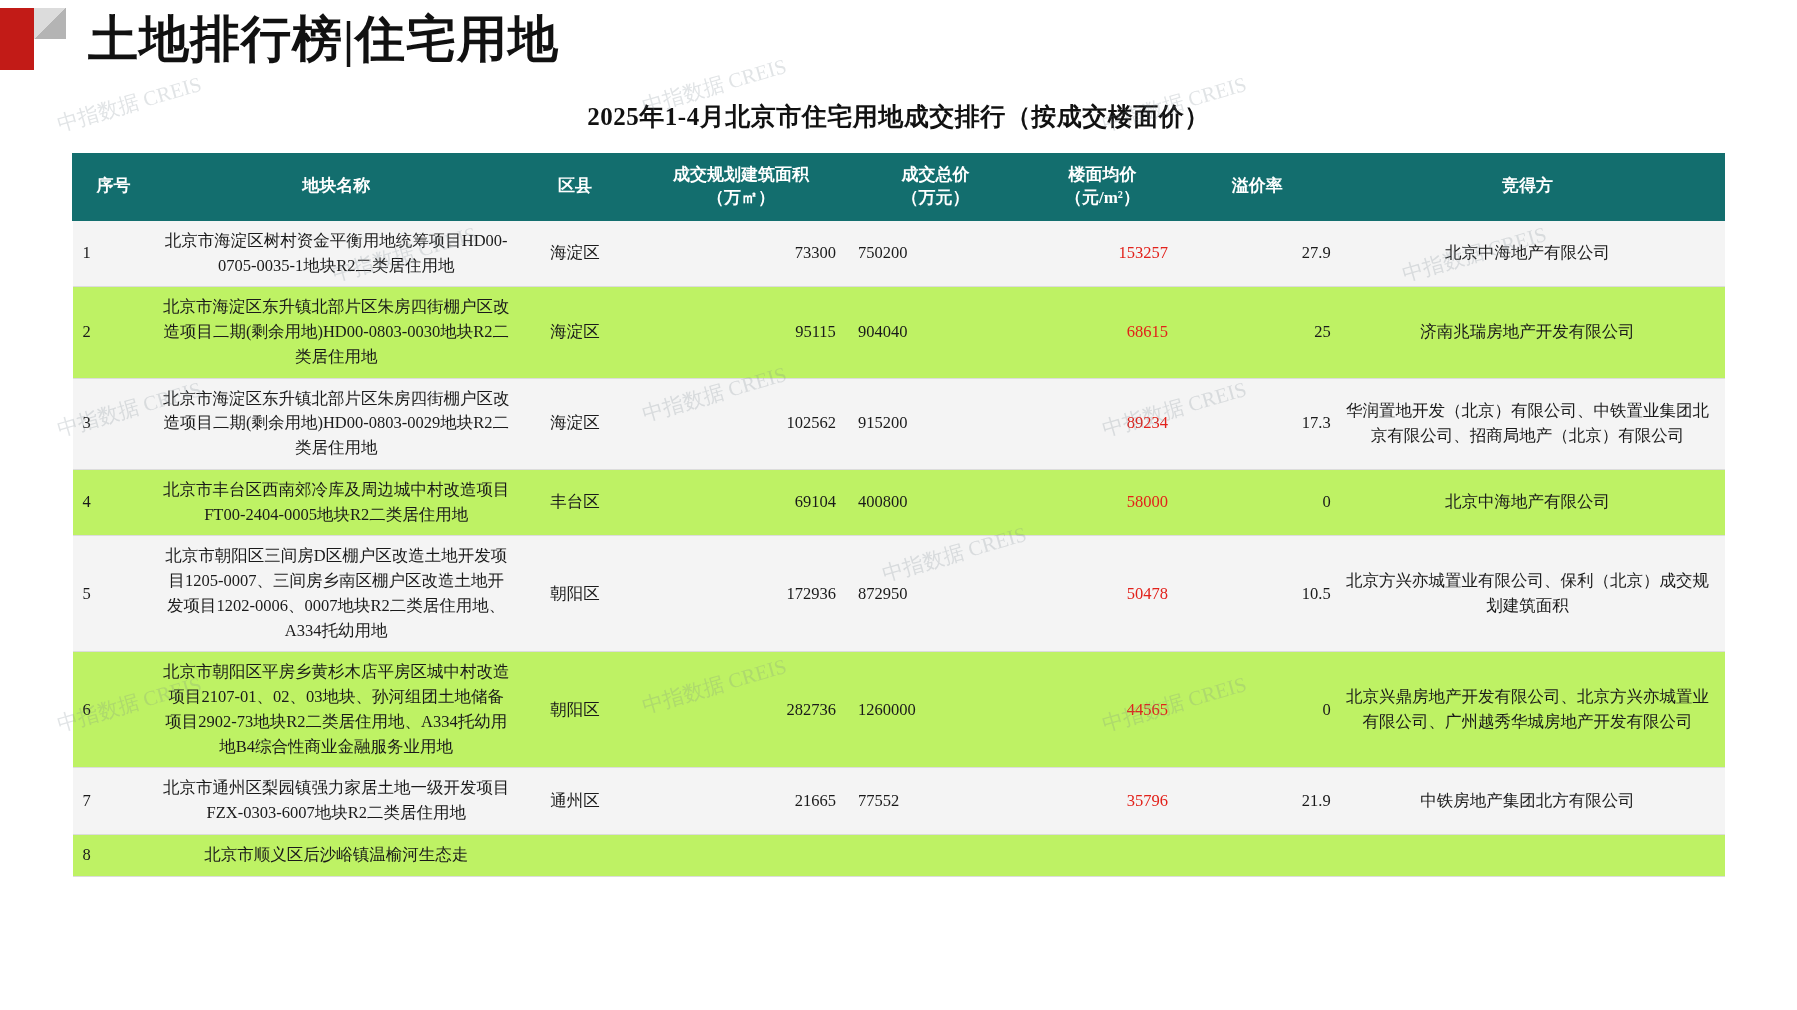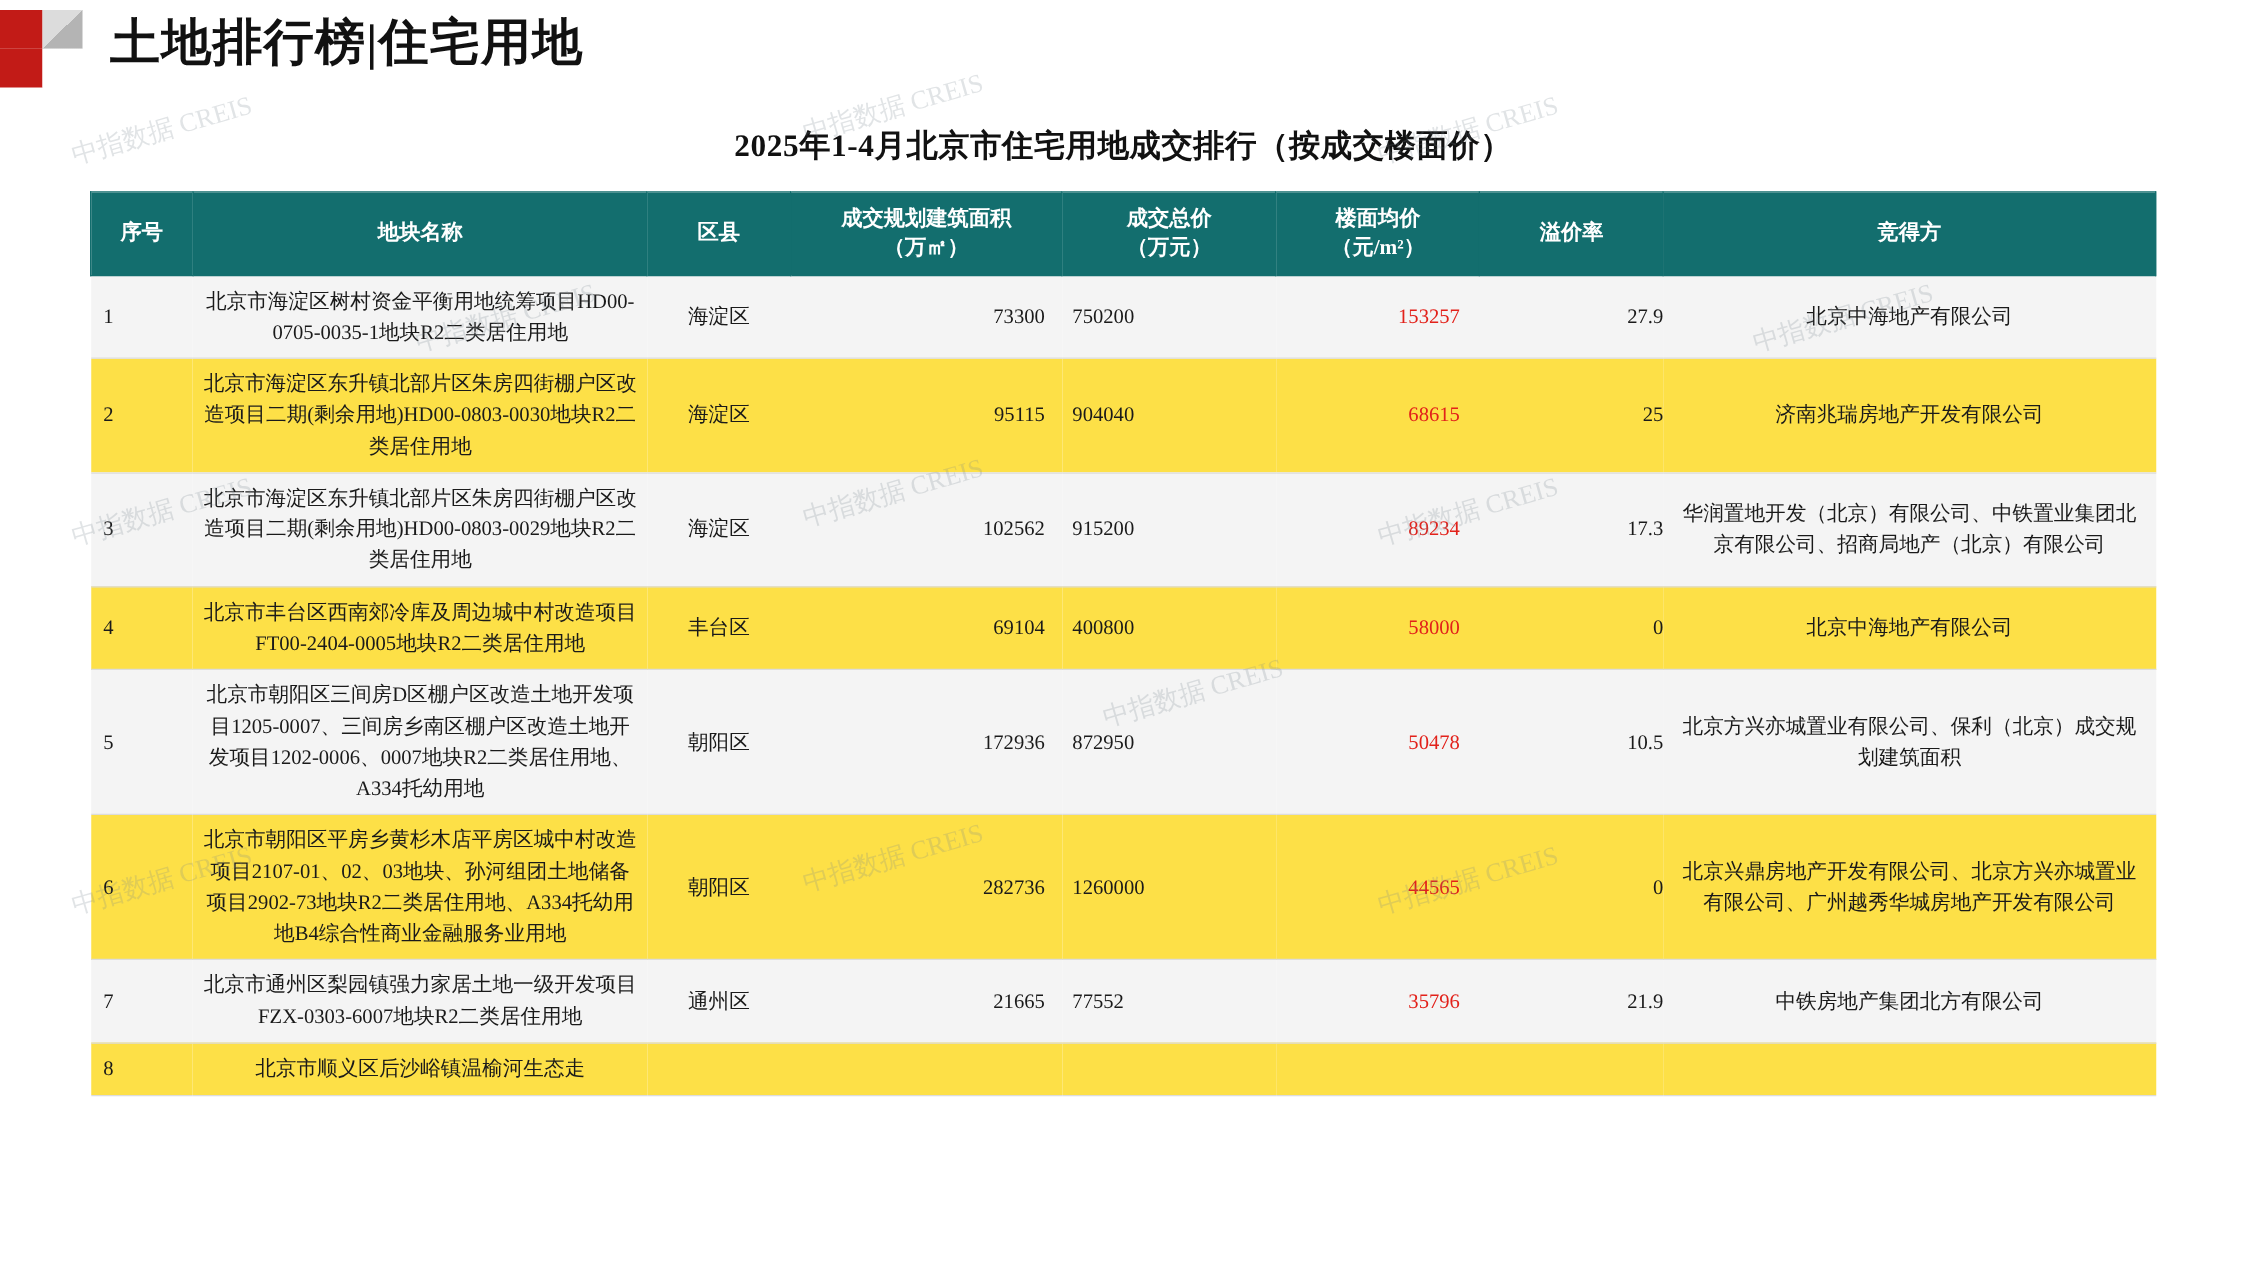--- a/index.html
+++ b/index.html
@@ -50,21 +50,21 @@
     position: absolute;
     left: 34px; top: 31px;
     width: 32px; height: 31px;
     background: #ffffff;
   }
 
   .doc-title {
     position: absolute;
     left: 88px;
     top: 6px;
-    font-size: 40px;
+    font-size: 50px;
     font-weight: bold;
     letter-spacing: 1px;
     color: #111111;
     white-space: nowrap;
   }
 
   .chart-title {
     text-align: center;
     font-size: 25px;
     font-weight: bold;
@@ -112,21 +112,21 @@
   }
   table.rank-table tbody td {
     border-bottom: 1px solid #dcdcdc;
     padding: 8px 8px;
     vertical-align: middle;
     line-height: 1.5;
     font-size: 16.5px;
     font-family: "Liberation Serif", serif;
   }
   tbody tr.odd td { background: #f4f4f4; }
-  tbody tr.even td { background: #fde047; }
+  tbody tr.even td { background: #bef264; }
 
   .c-idx   { width: 72px;  text-align: left; padding-left: 10px !important; }
   .c-name  { width: 350px; text-align: center; }
   .c-dist  { width: 104px; text-align: center; }
   .c-area  { width: 206px; text-align: right; padding-right: 14px !important; }
   .c-total { width: 160px; padding-right: 14px !important; }
   .c-price { width: 152px; text-align: right; padding-right: 16px !important; color: #e2211a; }
   .c-prem  { width: 136px; text-align: right; padding-right: 0 !important; }
   .c-win   { width: 380px; text-align: center; }
 

